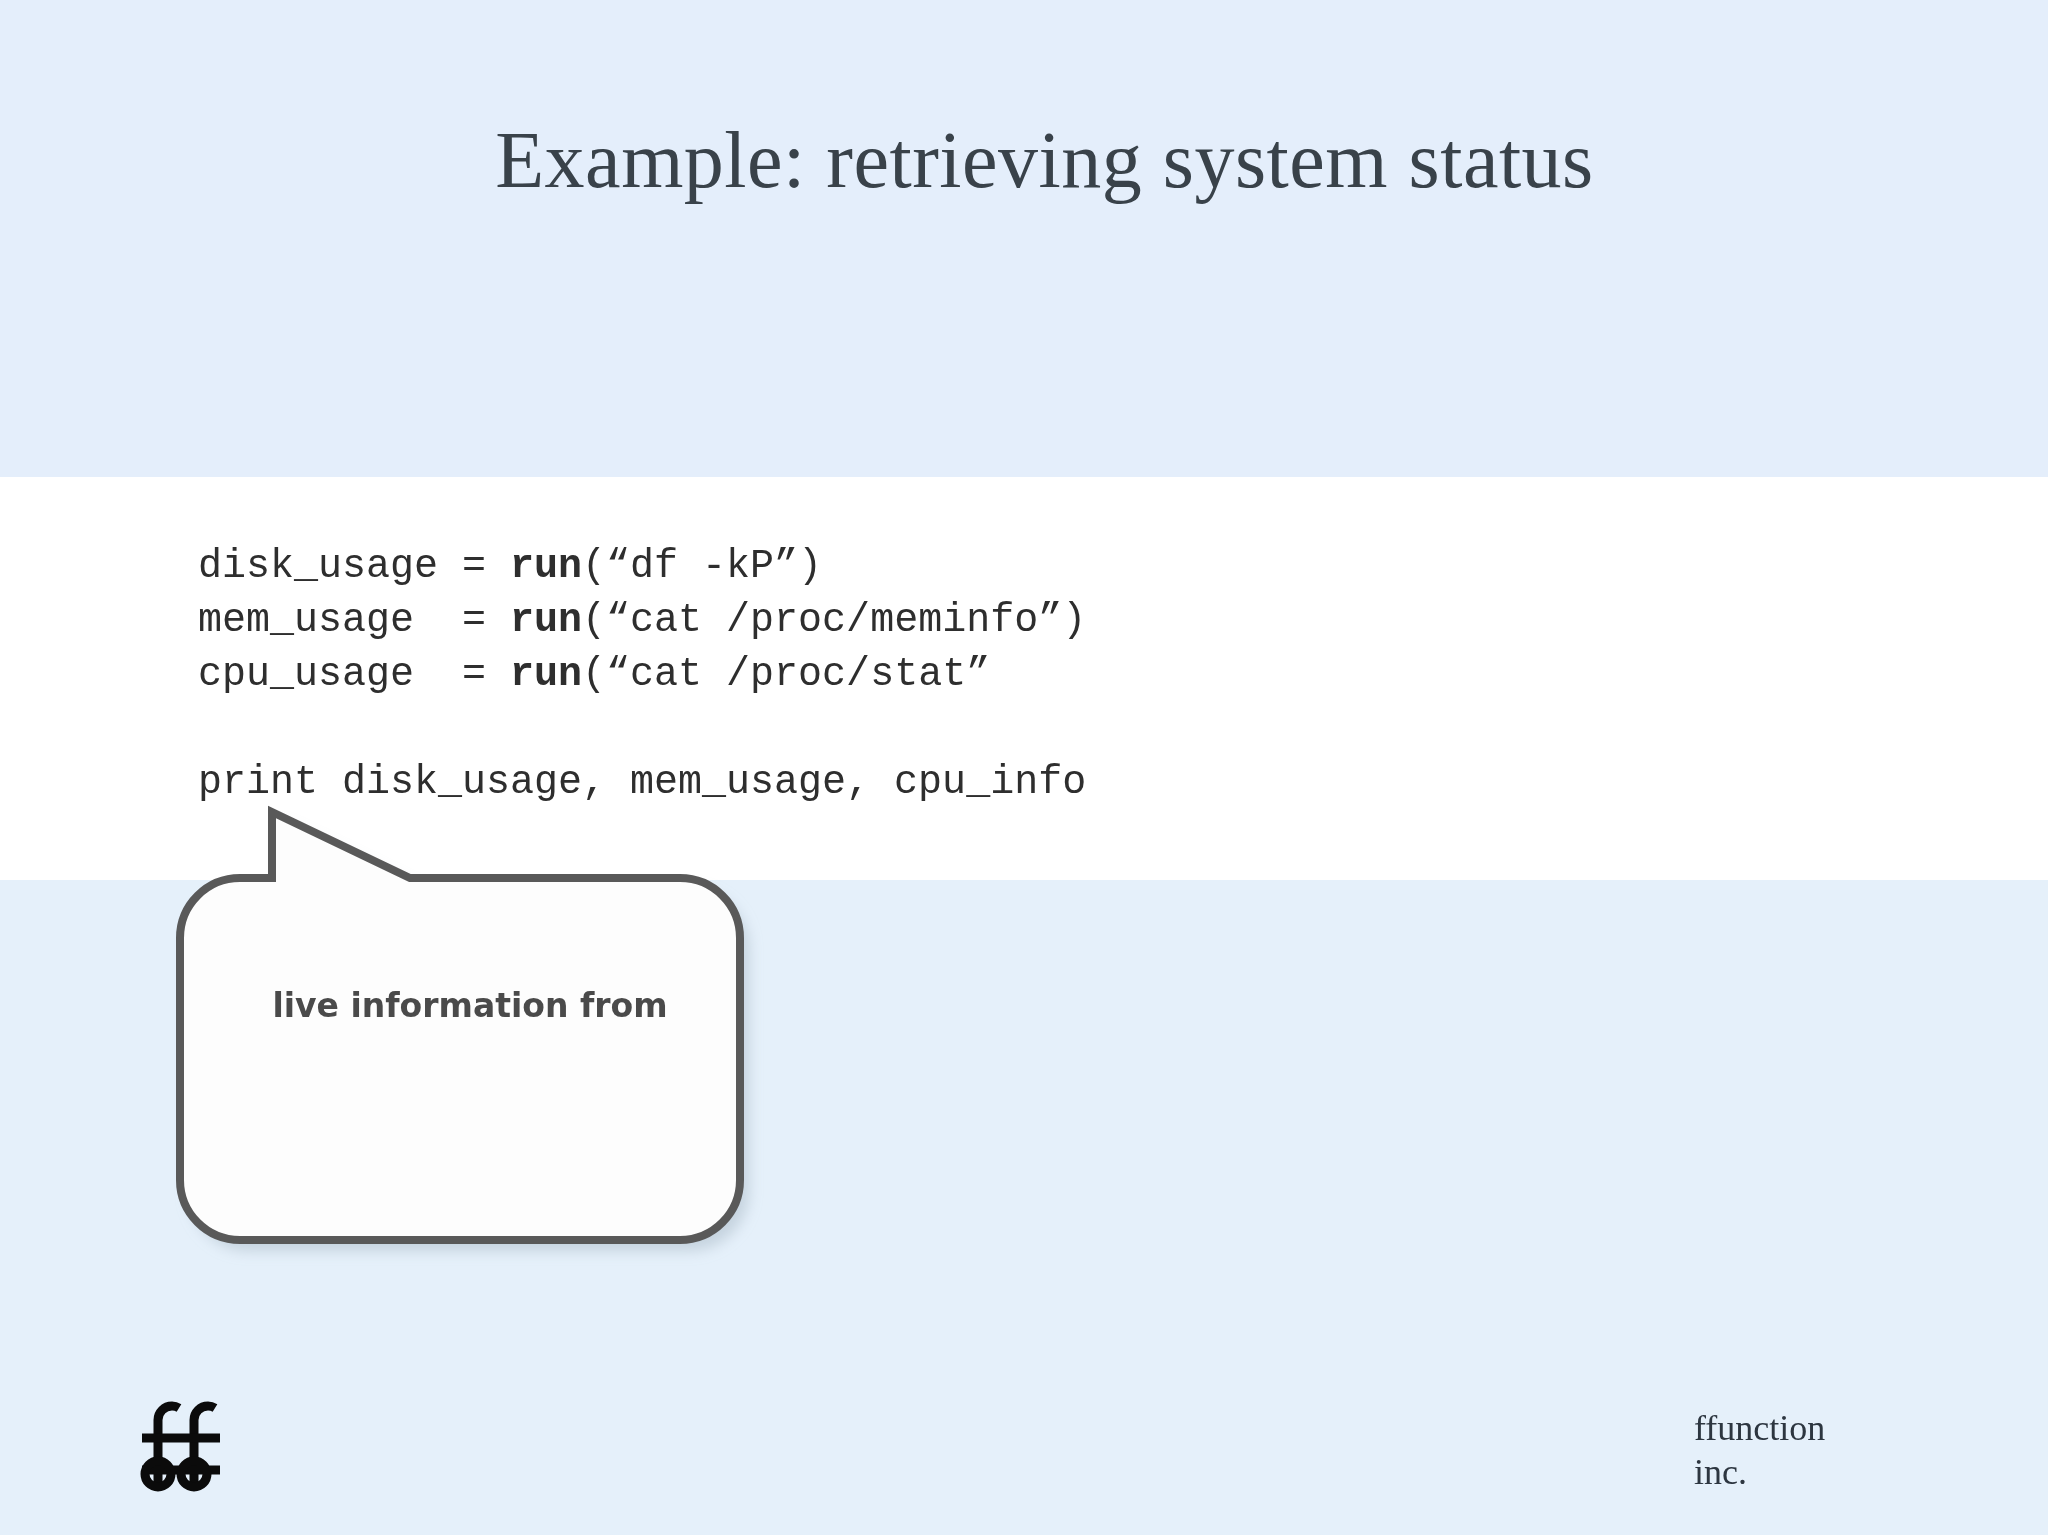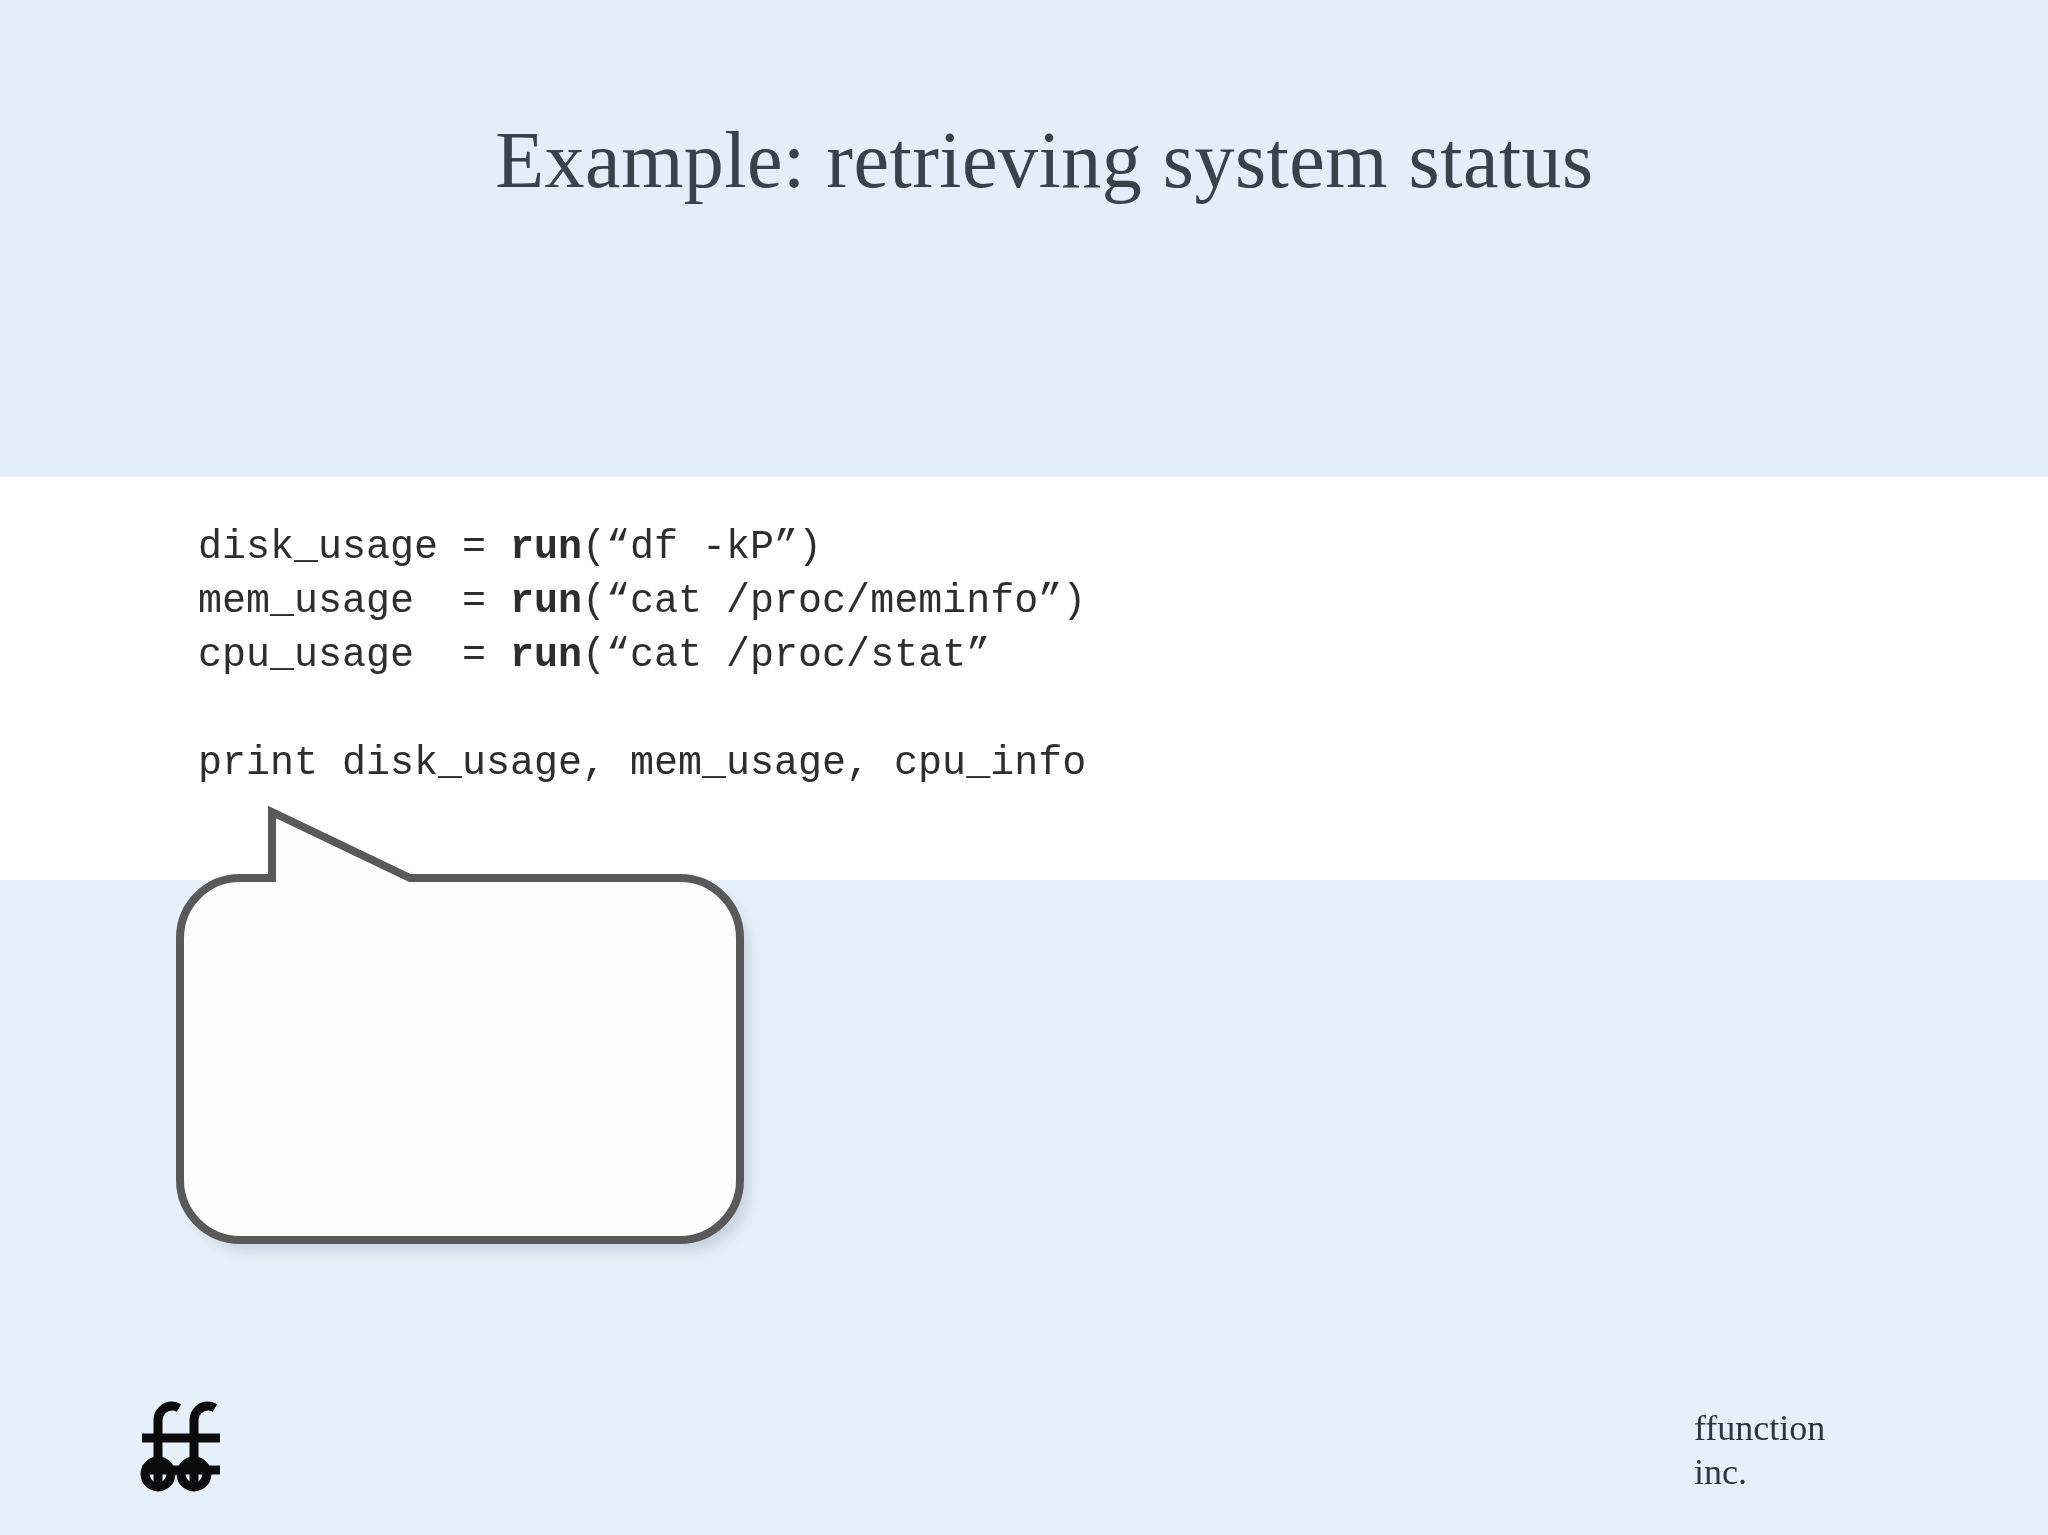--- a/index.html
+++ b/index.html
@@ -53,21 +53,21 @@
     font-weight: 400;
     letter-spacing: 0.5px;
     color: #39424a;
     white-space: nowrap;
   }
 
   
   .code {
     position: absolute;
     left: 198px;
-    top: 521px;
+    top: 540px;
     font-family: "Liberation Mono", "DejaVu Sans Mono", monospace;
     font-size: 40px;
     line-height: 54px;
     color: #2e2e2e;
     white-space: pre;
     letter-spacing: 0px;
   }
   .code .kw {
     font-weight: bold;
   }
@@ -174,20 +174,21 @@
         L 20 385
         a 60 60 0 0 0 60 60
         L 520 445
         a 60 60 0 0 0 60 -60
         L 580 143
         a 60 60 0 0 0 -60 -60
         L 250 83
         Z" fill="#fdfdfd" stroke="#595959" stroke-width="8" stroke-linejoin="miter" stroke-linecap="square"></path>
     </svg>
     <div class="bubble-text" id="bubble-text" style="color: rgb(74, 74, 74);">
+        <span>live information from</span>
       </div>
   </div>
 
   <svg class="logo" viewBox="0 0 110 105" xmlns="http://www.w3.org/2000/svg">
     <g fill="none" stroke="#0b0b0b" stroke-width="9" stroke-linecap="butt">
       <path d="M 30 95 L 30 28 a 14 14 0 0 1 14 -14 a 14 14 0 0 1 7 2"></path>
       <path d="M 66 95 L 66 28 a 14 14 0 0 1 14 -14 a 14 14 0 0 1 7 2"></path>
       <path d="M 14 46 L 92 46"></path>
       <path d="M 14 78 L 92 78"></path>
       <circle cx="30" cy="82" r="13"></circle>

